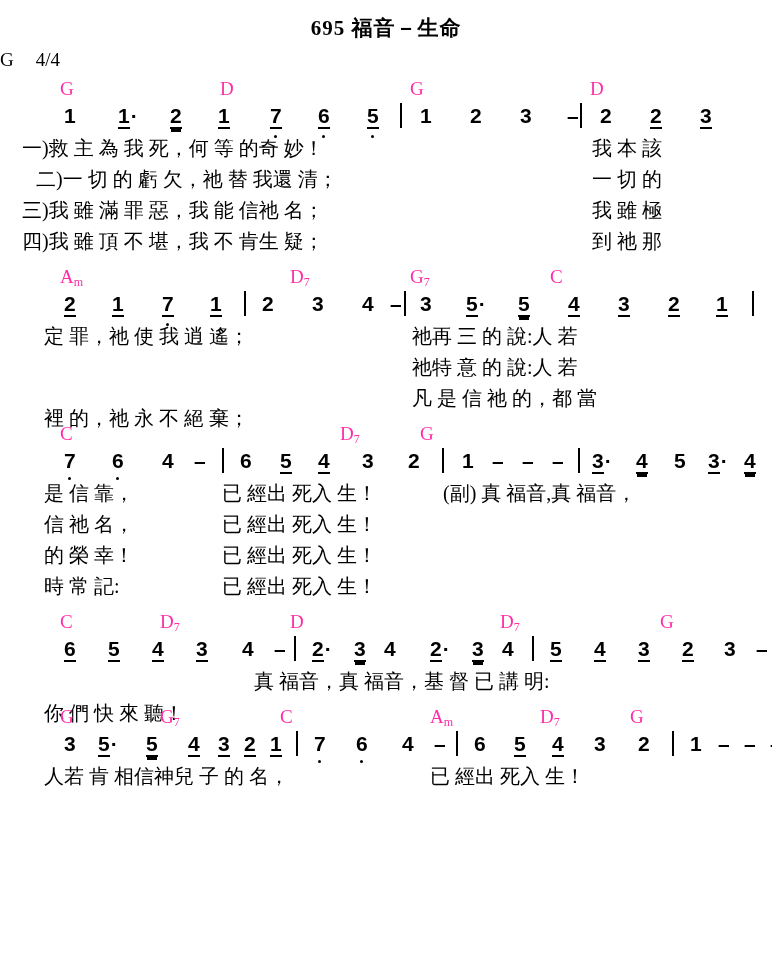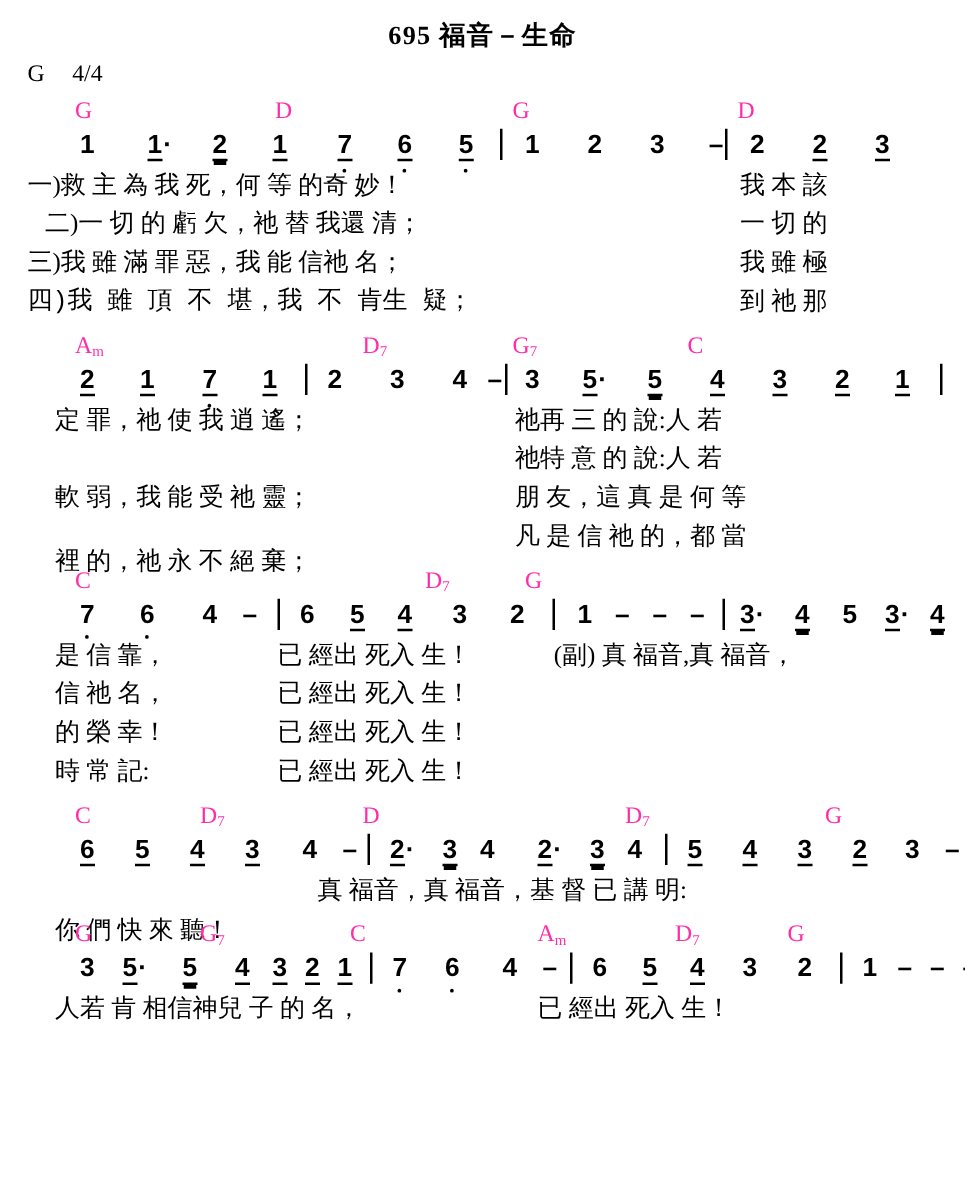--- a/index.html
+++ b/index.html
@@ -27,21 +27,20 @@
   .title {
     text-align: center;
     font-size: 21px;
     font-weight: bold;
     letter-spacing: 1px;
     padding-top: 17px;
     line-height: 1.1;
   }
   .keyline {
     font-size: 19px;
-    padding-left: 22px;
     padding-top: 9px;
     letter-spacing: 0px;
   }
   .keyline .keysig { margin-right: 22px; }
 
   
   .system { position: relative; margin-top: 6px; }
 
   .chordrow, .noterow {
     position: relative;
@@ -174,21 +173,21 @@
         </div>
         <div class="lyricrow">
           <span class="seg" style="left: 14px; text-align: right;">二)一  切  的  虧  欠，祂  替  我還  清；</span>
           <span class="seg" style="left: 570px;">一  切  的</span>
         </div>
         <div class="lyricrow">
           <span class="seg" style="left: 0px;">三)我  雖  滿  罪  惡，我  能  信祂  名；</span>
           <span class="seg" style="left: 570px;">我  雖  極</span>
         </div>
         <div class="lyricrow">
-          <span class="seg" style="left: 0px; font-family: Liberation Mono, monospace;">四)我  雖  頂  不  堪，我  不  肯生  疑；</span>
+          <span class="seg" style="left: 0px;">四)我  雖  頂  不  堪，我  不  肯生  疑；</span>
           <span class="seg" style="left: 570px;">到  祂  那</span>
         </div>
       </div>
       <div class="system">
         <div class="chordrow">
           <span class="chord" style="left: 38px;">A<sub>m</sub></span>
           <span class="chord" style="left: 268px;">D<sub>7</sub></span>
           <span class="chord" style="left: 388px;">G<sub>7</sub></span>
           <span class="chord" style="left: 528px;">C</span>
         </div>
@@ -211,24 +210,20 @@
           <span class="bar" style="left: 222px;"></span>
           <span class="bar" style="left: 382px;"></span>
           <span class="bar" style="left: 730px;"></span>
         </div>
         <div class="lyricrow">
           <span class="seg" style="left: 22px;">定  罪，祂  使  我  逍  遙；</span>
           <span class="seg" style="left: 390px;">祂再  三  的  說:人  若</span>
         </div>
         <div class="lyricrow">
           <span class="seg" style="left: 390px;">祂特  意  的  說:人  若</span>
-        </div>
-        <div class="lyricrow">
-          <span class="seg" style="left: 22px;">軟  弱，我  能  受  祂  靈；</span>
-          <span class="seg" style="left: 390px;">朋  友，這  真  是  何  等</span>
         </div>
         <div class="lyricrow">
           <span class="seg" style="left: 22px; margin-top: 20px;">裡  的，祂  永  不  絕  棄；</span>
           <span class="seg" style="left: 390px;">凡  是  信  祂  的，都  當</span>
         </div>
       </div>
       <div class="system">
         <div class="chordrow">
           <span class="chord" style="left: 38px;">C</span>
           <span class="chord" style="left: 318px;">D<sub>7</sub></span>

